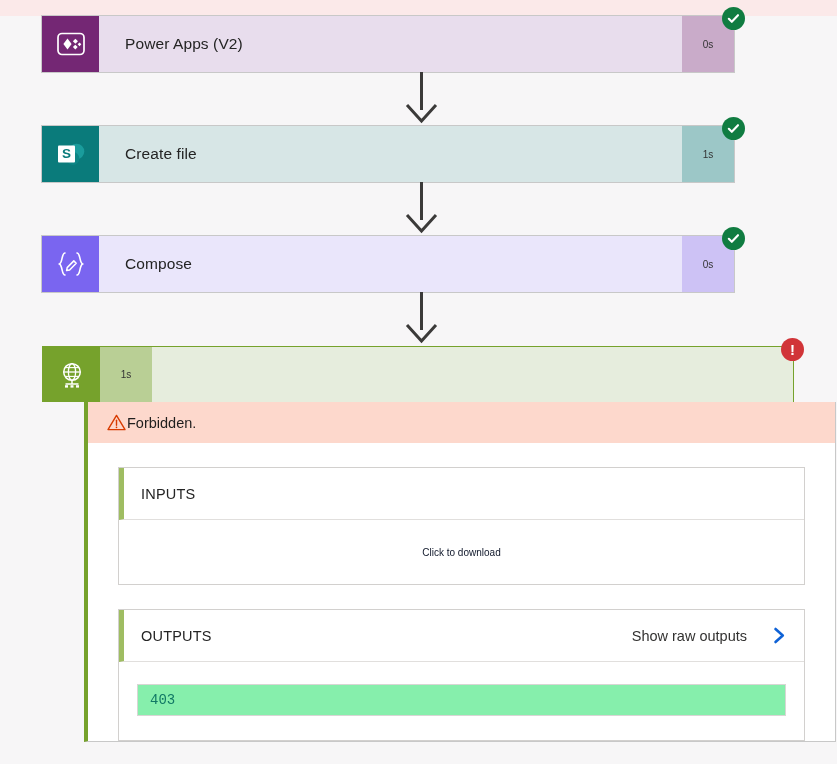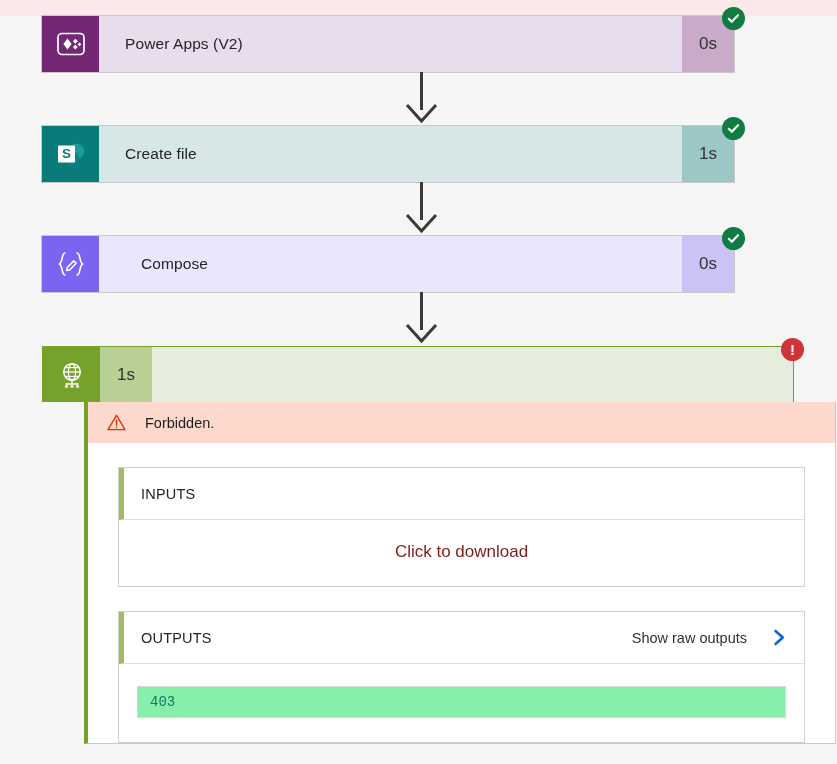--- a/index.html
+++ b/index.html
@@ -59,21 +59,21 @@
     font-size: 15.5px;
     color: #242424;
     letter-spacing: .1px;
   }
   .duration {
     width: 52px;
     min-width: 52px;
     display: flex;
     align-items: center;
     justify-content: center;
-    font-size: 17px;
+    font-size: 10px;
     color: #333;
   }
   .status-dot {
     position: absolute;
     right: -11px;
     top: -9px;
     width: 23px; height: 23px;
     border-radius: 50%;
     display: flex;
     align-items: center;
@@ -93,21 +93,21 @@
 
   
   .c-powerapps .card { background: #e8dded; }
   .c-powerapps .icon-tile { background: #742774; }
   .c-powerapps .duration { background: #c9abc9; }
 
   .c-sharepoint .card { background: #d7e6e6; }
   .c-sharepoint .icon-tile { background: #0a7b7b; }
   .c-sharepoint .duration { background: #9cc7c7; }
 
-  .c-compose .card { background: #eae6fb; gap: 16px; }
+  .c-compose .card { background: #eae6fb; }
   .c-compose .icon-tile { background: #7a65f0; }
   .c-compose .duration { background: #cdc2f5; }
   .c-http .icon-tile { background: #76a22c; }
   .c-http .duration { background: #b9cf95; }
 
   
   .connector {
     width: 752px;
     margin-left: 42px;
     height: 54px;
@@ -147,21 +147,21 @@
     background: #e6eddd;
     border: 1px solid #76a22c;
     border-bottom: none;
   }
   .http-header-card .icon-tile { background: #76a22c; }
   .http-header-card .duration { background: #b9cf95; }
 
   .error-banner {
     display: flex;
     align-items: center;
-    gap: 19px;
+    gap: 1px;
     height: 41px;
     padding-left: 19px;
     background: #fdd8cc;
     font-size: 14.5px;
     color: #201f1e;
   }
   .warn-tri { display:block; }
 
   .section {
     margin: 24px 30px 0 30px;
@@ -189,22 +189,22 @@
     gap: 26px;
     font-size: 14.5px;
     color: #323130;
     cursor: pointer;
   }
   .raw-link .chev { display:block; }
   .section-body {
     padding: 22px 18px 24px 18px;
   }
   .download-link {
-    color: #7f1d1d;
-    font-size: 17px;
+    color: #0f172a;
+    font-size: 10px;
     text-decoration: none;
     cursor: pointer;
   }
   .field-label {
     font-size: 14px;
     font-weight: bold;
     color: #201f1e;
     margin: 0 0 10px 2px;
   }
   .field-box {

